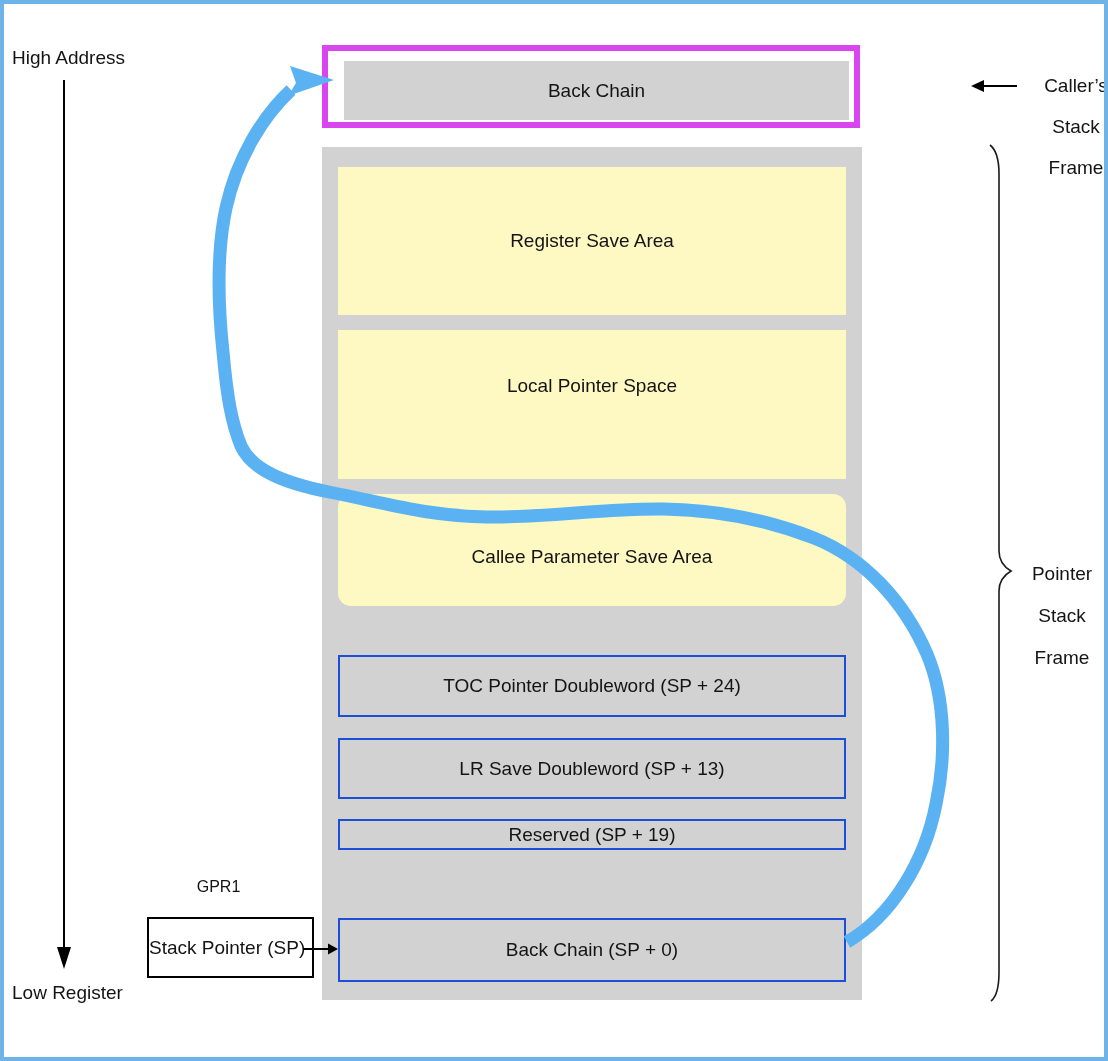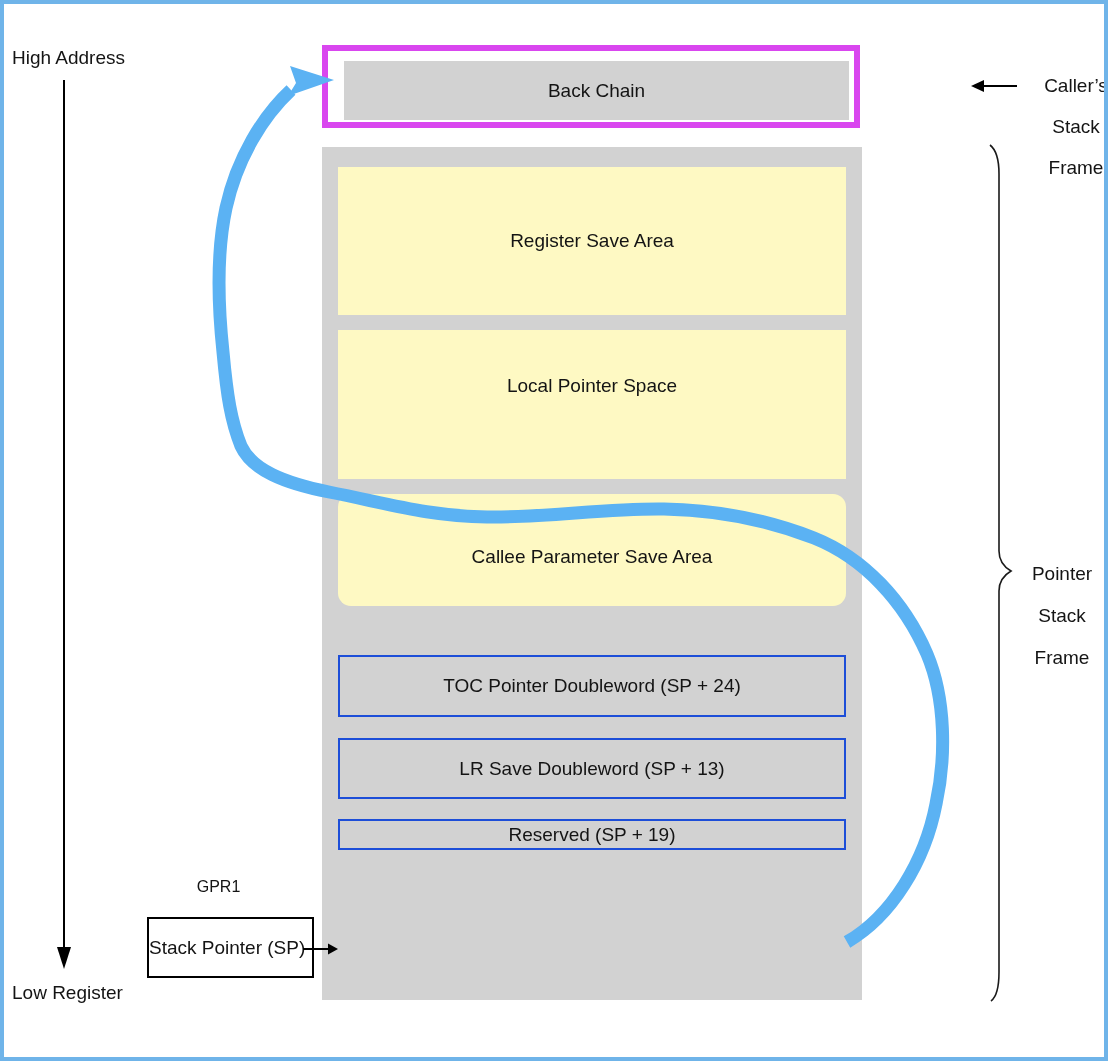--- a/index.html
+++ b/index.html
@@ -117,20 +117,23 @@
   </div>
   <div class="row gray" style="top:655px;height:62px;">
     <span>TOC Pointer Doubleword (SP + 24)</span>
   </div>
   <div class="row gray" style="top:738px;height:61px;">
     <span>LR Save Doubleword (SP + 13)</span>
   </div>
   <div class="row gray" style="top:819px;height:31px;">
     <span>Reserved (SP + 19)</span>
   </div>
+  <div class="row gray" style="top:918px;height:64px;">
+    <span>Back Chain (SP + 0)</span>
+  </div>
 
   <div class="side-label" style="left:1016px;top:542px;width:92px;line-height:21px;">
     <span>Pointer</span>
     <span>Stack</span>
     <span>Frame</span>
   </div>
 
   <div class="gpr1">GPR1</div>
   <div class="sp-box">
     <span>Stack Pointer (SP)</span>

